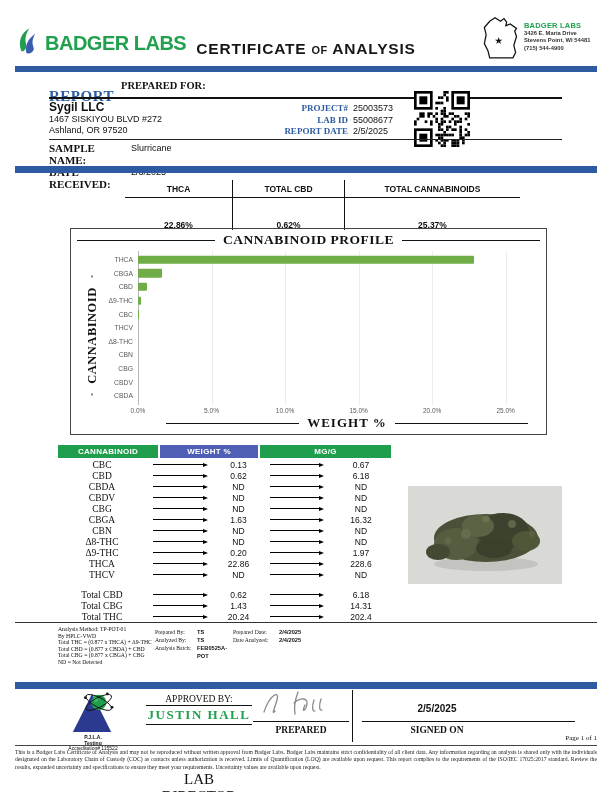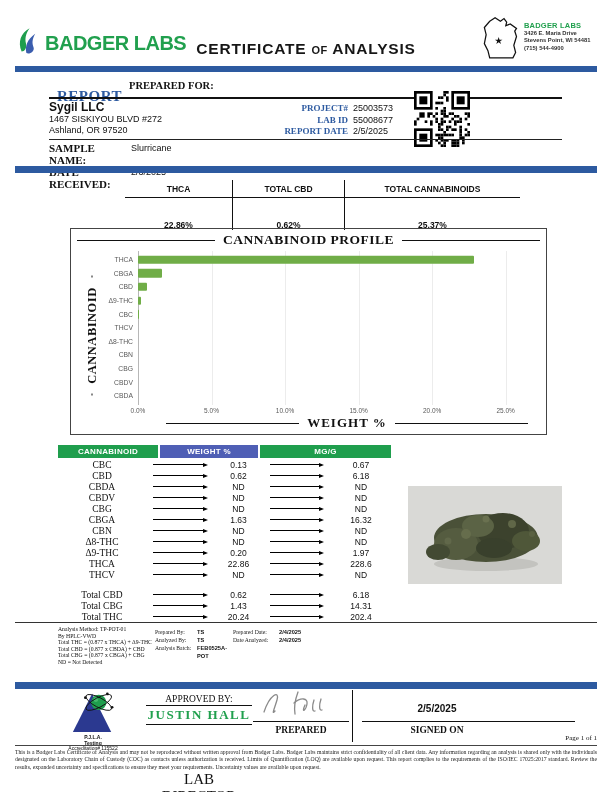--- a/index.html
+++ b/index.html
@@ -1,19 +1,19 @@
 <!DOCTYPE html>
 <html><head>
 <meta charset="utf-8">
 <style>
   html,body{margin:0;padding:0;background:#fff;}
   #page{position:relative;width:612px;height:792px;background:#fff;overflow:hidden;
         font-family:"Liberation Sans",sans-serif;color:#111;}
   .abs{position:absolute;}
-  .serif{font-family:"Liberation Serif",serif;margin-left:8px;}
+  .serif{font-family:"Liberation Serif",serif;}
   .bar{background:#2d5aa0;}
   
   #logo{left:16px;top:26px;display:flex;align-items:center;gap:5px;}
   #logo .ltxt{font-weight:700;font-size:20px;letter-spacing:-0.5px;color:#21a04e;}
   #docTitle{left:0;right:0;top:40px;text-align:center;font-weight:800;font-size:15.5px;letter-spacing:.8px;color:#161616;}
   #docTitle .of{font-size:11px;letter-spacing:.5px;}
   #wiIcon{left:477px;top:15px;}
   #labCard{left:524px;top:22px;width:82px;line-height:7.5px;}
   #labCard .lname{color:#21a04e;font-weight:800;font-size:7.5px;letter-spacing:.2px;}
   #labCard .lline{font-size:5.8px;font-weight:700;color:#333;}

